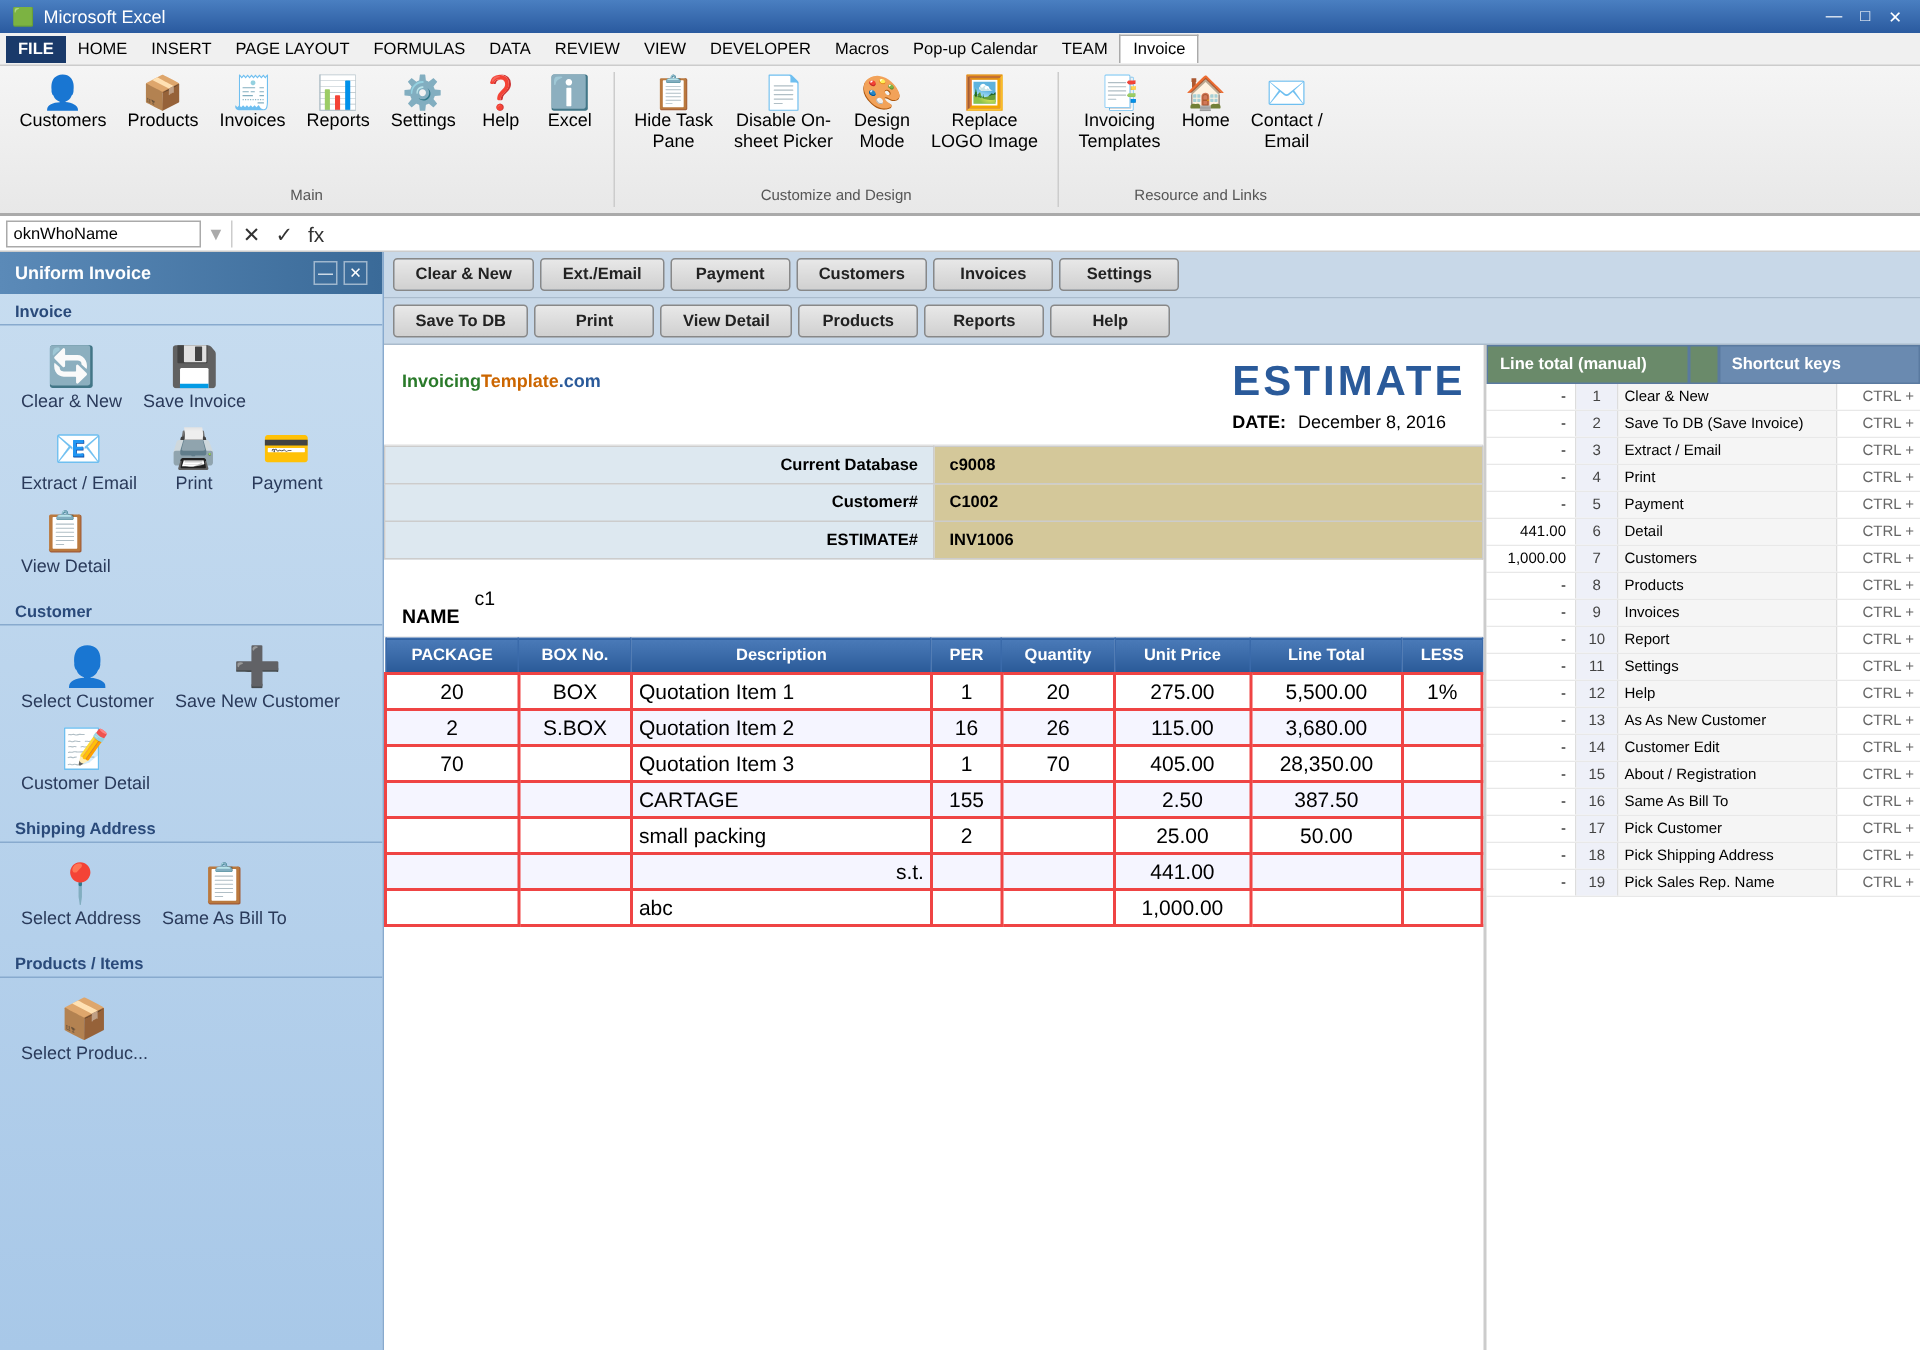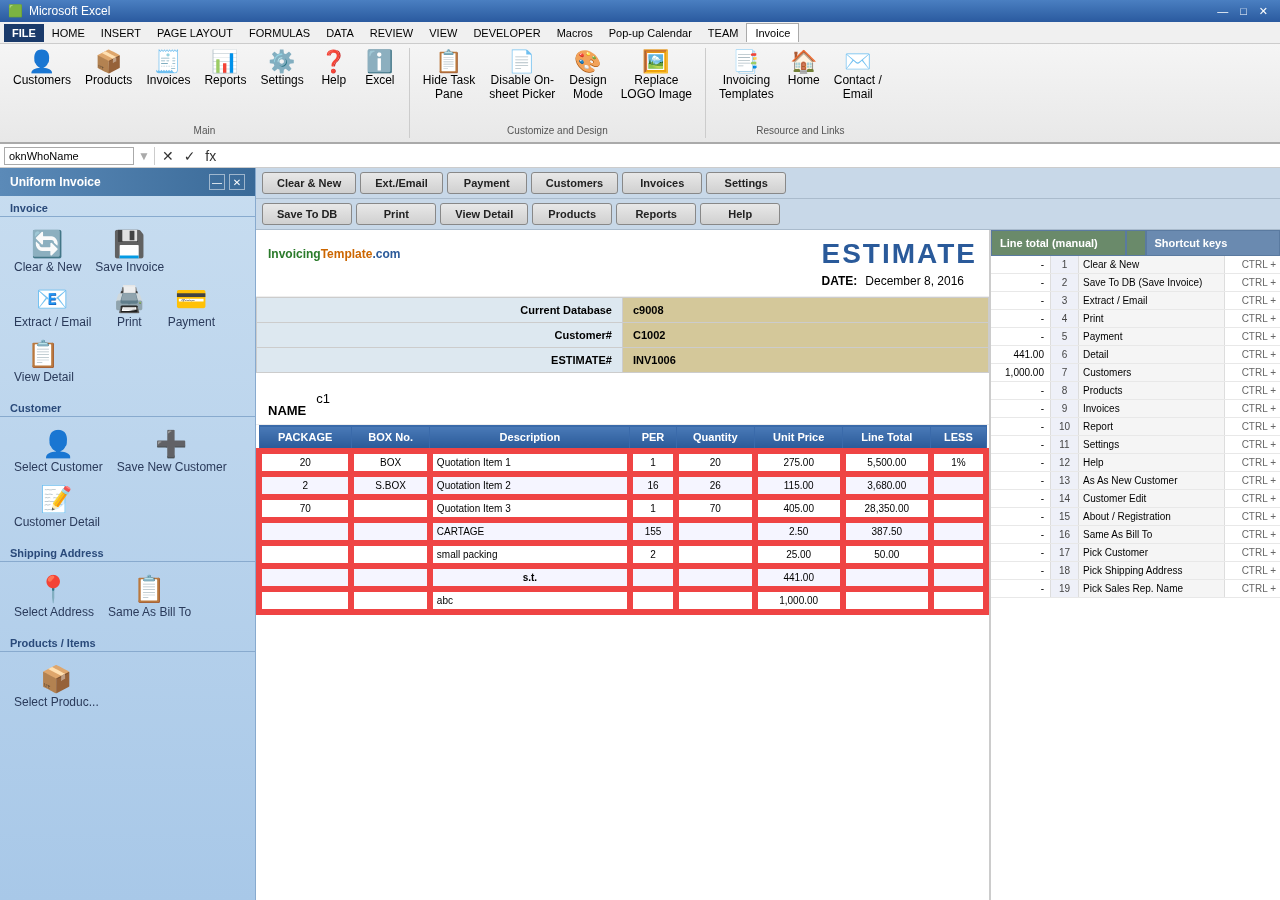--- a/index.html
+++ b/index.html
@@ -238,22 +238,22 @@
     .items-table th {
       background: linear-gradient(to bottom, #4a7ab8, #2a5a98);
       color: white;
       padding: 5px 4px;
       border: 1px solid #3a6aaa;
       font-size: 11px;
       text-align: center;
     }
     .items-table td {
       padding: 3px 4px;
-      border: 6px solid #ef4444;
-      font-size: 10px;
+      border: 2px solid #ef4444;
+      font-size: 14px;
     }
     .items-table tr:nth-child(even) td { background: #f5f5ff; }
     .items-table tr:nth-child(odd) td { background: #fff; }
 
     
     .shortcut-panel {
       width: 290px;
       background: white;
       flex-shrink: 0;
       border-left: 1px solid #ccc;
@@ -591,21 +591,21 @@
                 <td style="text-align: left;">small packing</td>
                 <td style="text-align: center;">2</td>
                 <td style="text-align: center;"></td>
                 <td style="text-align: center;">25.00</td>
                 <td style="text-align: center;">50.00</td>
                 <td style="text-align: center;"></td>
               </tr>
               <tr>
                 <td style="text-align: center;"></td>
                 <td style="text-align: center;"></td>
-                <td style="text-align: center; font-weight: bold;">s.t.</td>
+                <td style="text-align: right;">s.t.</td>
                 <td style="text-align: center;"></td>
                 <td style="text-align: center;"></td>
                 <td style="text-align: center;">441.00</td>
                 <td style="text-align: center;"></td>
                 <td style="text-align: center;"></td>
               </tr>
               <tr>
                 <td style="text-align: center;"></td>
                 <td style="text-align: center;"></td>
                 <td style="text-align: left;">abc</td>

